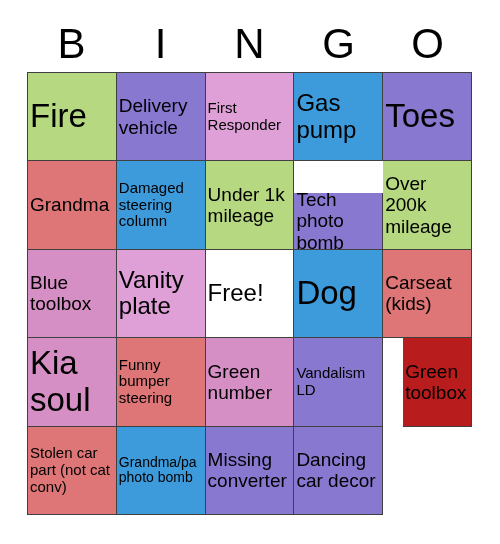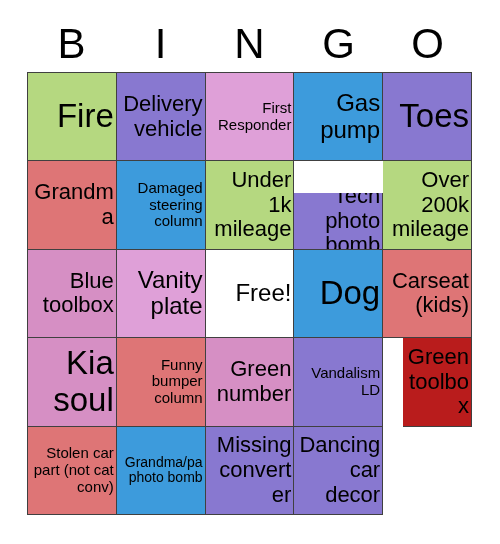--- a/index.html
+++ b/index.html
@@ -47,34 +47,34 @@
     grid-template-rows: repeat(5, 1fr);
     border-top: 1.5px solid #404040;
     border-left: 1.5px solid #404040;
   }
   .cell {
     border-right: 1.5px solid #404040;
     border-bottom: 1.5px solid #404040;
     display: flex;
     align-items: center;
     justify-content: center;
-    text-align: right;
+    text-align: left;
     overflow: hidden;
     padding: 7px 2px;
   }
   .cell-text {
     color: #000000;
     line-height: 1.12;
     width: 100%;
     word-wrap: break-word;
   }
   
   .fs-xl .cell-text { font-size: 33px; }
   .fs-lg .cell-text { font-size: 24px; }
-  .fs-md .cell-text { font-size: 22px; }
+  .fs-md .cell-text { font-size: 19px; }
   .fs-sm .cell-text { font-size: 15px; }
   .fs-xs .cell-text { font-size: 14px; }
 </style>
 </head>
 <body>
 
 <div id="bingo-card">
 
   <div id="header-row">
     <div class="header-letter">B</div>
@@ -131,21 +131,21 @@
         <span class="cell-text">Dog</span>
       </div>
     <div class="cell fs-md" style="background-color: rgb(222, 117, 118);">
         <span class="cell-text">Carseat (kids)</span>
       </div>
 
     <div class="cell fs-xl" style="background-color: rgb(214, 143, 196);">
         <span class="cell-text">Kia soul</span>
       </div>
     <div class="cell fs-sm" style="background-color: rgb(222, 117, 118);">
-        <span class="cell-text">Funny bumper column</span>
+        <span class="cell-text">Funny bumper steering</span>
       </div>
     <div class="cell fs-md" style="background-color: rgb(214, 143, 196);">
         <span class="cell-text">Green number</span>
       </div>
     <div class="cell fs-sm" style="background-color: rgb(136, 120, 208);">
         <span class="cell-text">Vandalism LD</span>
       </div>
     <div class="cell fs-md" style="background-color: #b91c1c; margin-left: 20px;">
         <span class="cell-text">Green toolbox</span>
       </div>

